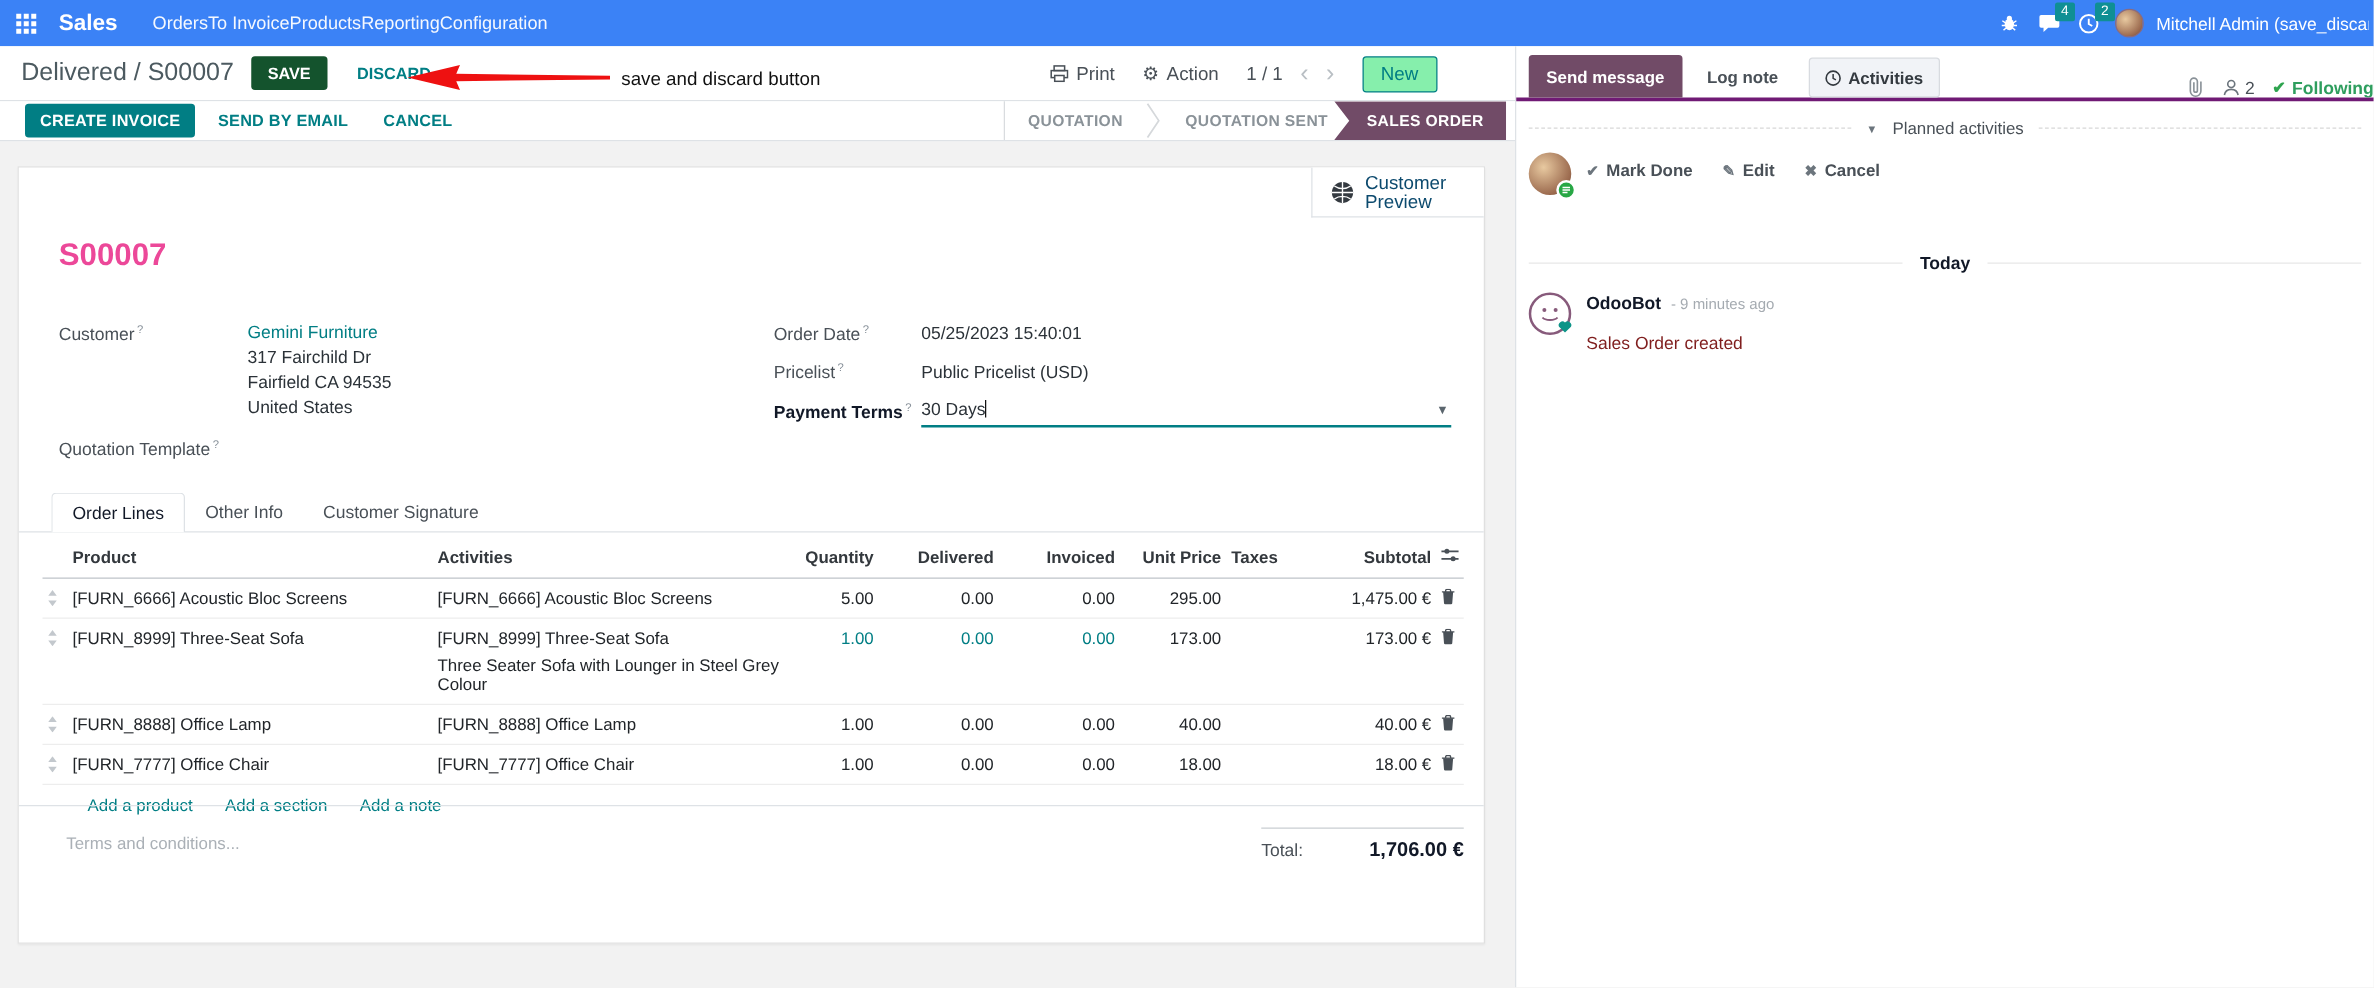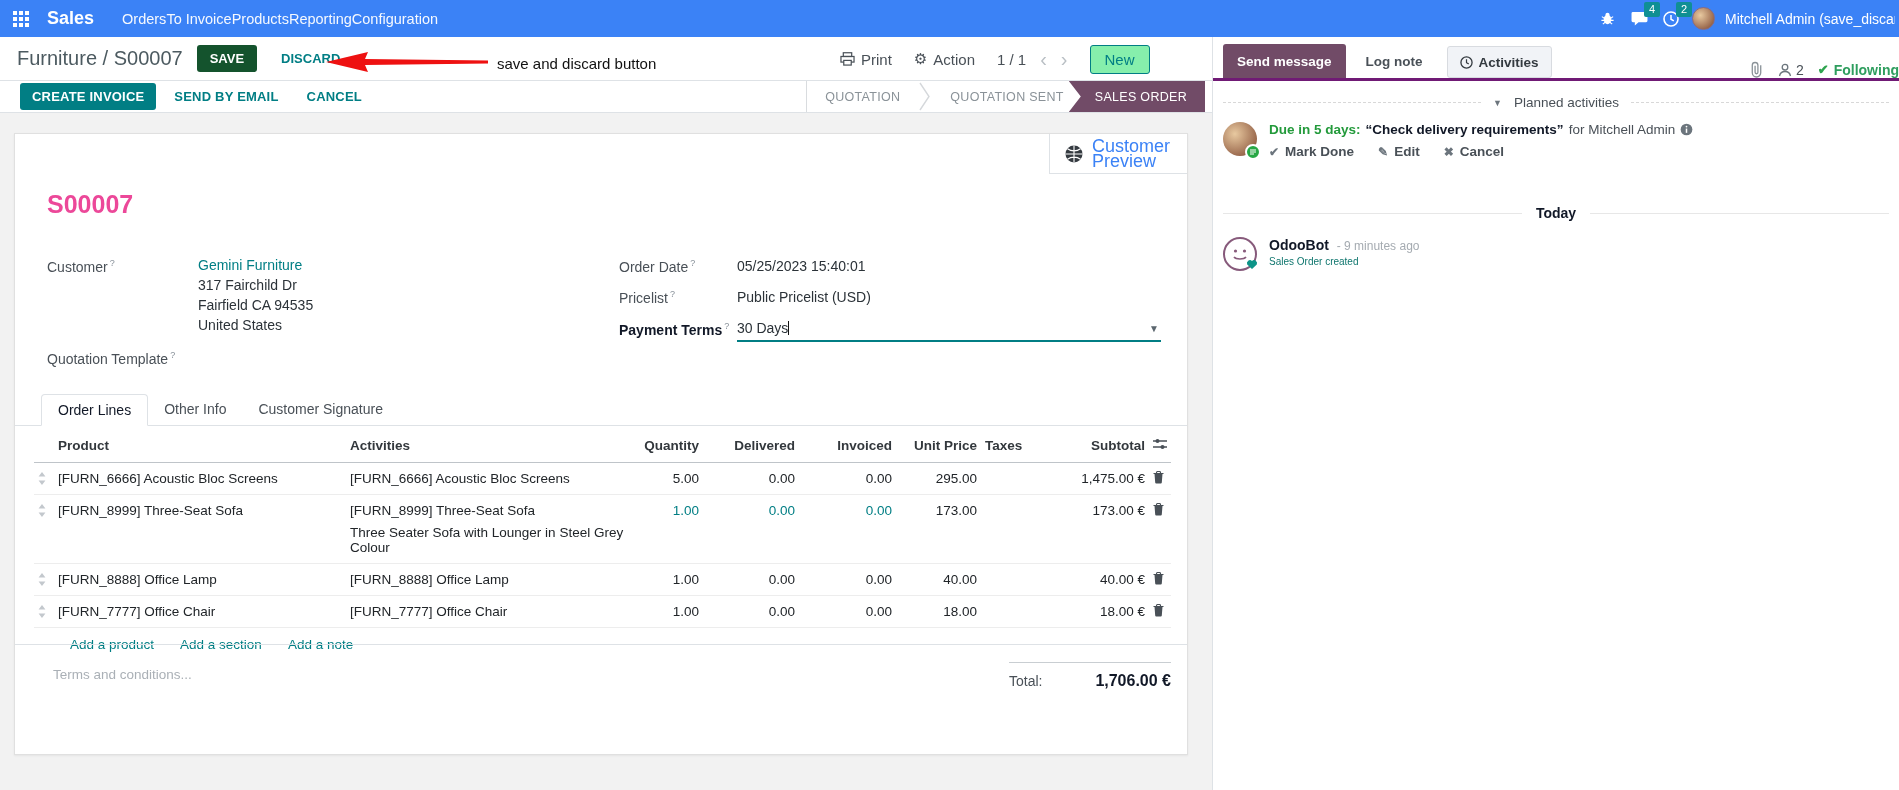--- a/index.html
+++ b/index.html
@@ -45,33 +45,33 @@
 
   
   .statusrow { position:absolute; left:0; top:81px; width:1212px; height:32px; background:#fff;
                border-bottom:1px solid #dee2e6; display:flex; align-items:center; }
   .btn-primary-sm { margin-left:20px; background:#017e84; color:#fff; border:none; font-size:13px;
                font-weight:700; padding:6px 12px; border-radius:3px; cursor:pointer; letter-spacing:.2px; }
   .btn-flat-sm { background:none; border:none; color:#017e84; font-size:13px; font-weight:700;
                padding:6px 10px; margin-left:8px; cursor:pointer; letter-spacing:.2px; }
   .pipeline { position:absolute; right:7px; top:0; height:31px; display:flex; align-items:stretch;
               border-left:1px solid #d9dcdf; }
-  .pipe-seg { display:flex; align-items:center; font-size:12.5px; font-weight:400; color:#8a9298;
+  .pipe-seg { display:flex; align-items:center; font-size:12.5px; font-weight:700; color:#8a9298;
               padding:0 18px; letter-spacing:.3px; cursor:pointer; white-space:nowrap; }
   .pipe-sep { width:14px; height:31px; flex:0 0 14px; }
   .pipe-seg.active { background:#714B67; color:#fff;
               clip-path:polygon(0 0, 100% 0, 100% 100%, 0 100%, 12px 50%); padding-left:26px; margin-left:-13px; }
 
   
   .card { position:absolute; left:14px; top:133px; width:1174px; height:622px; background:#fff;
           border:1px solid #e0e0e0; box-shadow:0 1px 2px rgba(0,0,0,.06); }
   .cust-preview { position:absolute; right:0; top:0; width:138px; height:40px;
           border-left:1px solid #dee2e6; border-bottom:1px solid #dee2e6; background:#fff;
           display:flex; align-items:center; gap:8px; padding-left:14px; cursor:pointer; }
-  .cust-preview .label { font-size:18px; color:#3b82f6; line-height:15px; width:70px; }
+  .cust-preview .label { font-size:15px; color:#0c4a6e; line-height:15px; width:70px; }
   .doc-title { position:absolute; left:32px; top:56px; font-size:25px; font-weight:700; color:#ec4899; }
   .field-label { font-size:14px; color:#495057; }
   .field-label sup { font-size:9px; color:#879099; margin-left:2px; }
   .lbl-col-left { position:absolute; left:32px; }
   .val-col-left { position:absolute; left:183px; }
   .link-teal { color:#017e84; cursor:pointer; }
   .addr-line { font-size:14px; color:#2b3238; margin-top:4px; }
   .rlabel { position:absolute; left:604px; }
   .rvalue { position:absolute; left:722px; font-size:14px; color:#2b3238; }
   .pt-field { position:absolute; left:722px; width:424px; border-bottom:2px solid #017e84; padding-bottom:3px; }
@@ -143,21 +143,21 @@
   .today-div { display:flex; align-items:center; gap:14px; margin:46px 10px 0 10px; }
   .today-div .line { flex:1; border-top:1px solid #e7e7e7; }
   .today-div .t { font-weight:700; font-size:14px; color:#111827; }
   .msg-item { display:flex; margin:16px 10px 0 10px; }
   .bot-avatar { width:34px; height:34px; border-radius:50%; background:#fff; border:2px solid #875A7B;
                 position:relative; }
   .msg-body { margin-left:12px; }
   .msg-head { font-size:14px; }
   .msg-author { font-weight:700; color:#111827; }
   .msg-time { font-size:12px; color:#a5abb1; margin-left:4px; }
-  .msg-text { font-size:10px; margin-top:3px; color:#0f766e; }
+  .msg-text { font-size:14px; margin-top:16px; color:#7f1d1d; }
 
   svg { display:block; }
 </style>
 </head>
 <body>
 
 <div class="screen">
 
   <div class="topbar">
     <div class="grid-icon">
@@ -199,21 +199,21 @@
             <path d="M8 4v4.2l2.8 1.6" stroke="#fff" stroke-width="1.5" fill="none"></path>
           </svg>
         <span class="tb-badge">2</span>
       </div>
       <div class="tb-avatar"></div>
       <div class="tb-user">Mitchell Admin (save_discar</div>
     </div>
   </div>
 
   <div class="crumbrow">
-    <div class="crumb">Furniture / S00007</div>
+    <div class="crumb">Delivered / S00007</div>
     <button class="btn-save">SAVE</button>
     <button class="btn-discard">DISCARD</button>
     <div class="crumb-right">
       <button class="flatbtn">
         <span>
             <svg width="15" height="14" viewBox="0 0 16 15">
               <rect x="3.5" y="0.8" width="9" height="4" fill="none" stroke="#495057" stroke-width="1.3"></rect>
               <rect x="1" y="4.8" width="14" height="6" fill="none" stroke="#495057" stroke-width="1.3"></rect>
               <rect x="4" y="9" width="8" height="5" fill="#fff" stroke="#495057" stroke-width="1.3"></rect>
             </svg>
@@ -466,32 +466,20 @@
     <div class="activity-item">
       <div class="av-wrap">
         <div class="avatar"></div>
         <div class="av-badge">
           <svg width="8" height="8" viewBox="0 0 8 8">
               <path d="M1 2h6M1 4h6M1 6h4" stroke="#fff" stroke-width="1.2"></path>
             </svg>
         </div>
       </div>
       <div class="act-body">
-        <div class="act-line1">
-          <span class="due">Due in 5 days:</span>
-          <span class="summary">“Check delivery requirements”</span>
-          <span class="fortext">for Mitchell Admin</span>
-          <span>
-              <svg width="13" height="13" viewBox="0 0 14 14">
-                <circle cx="7" cy="7" r="6.3" fill="#6c757d"></circle>
-                <rect x="6.2" y="6" width="1.6" height="4.6" fill="#fff"></rect>
-                <circle cx="7" cy="3.8" r="0.95" fill="#fff"></circle>
-              </svg>
-            </span>
-        </div>
         <div class="act-btns">
           <span class="act-btn">
               <span class="g">✔</span>
               <span>Mark Done</span>
             </span>
           <span class="act-btn">
               <span class="g">✎</span>
               <span>Edit</span>
             </span>
           <span class="act-btn">

